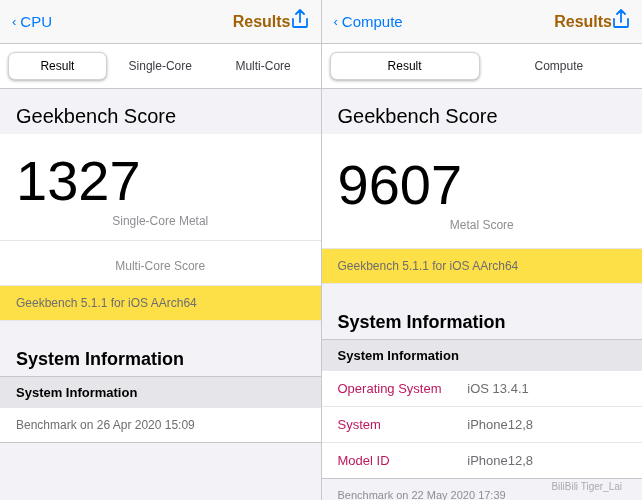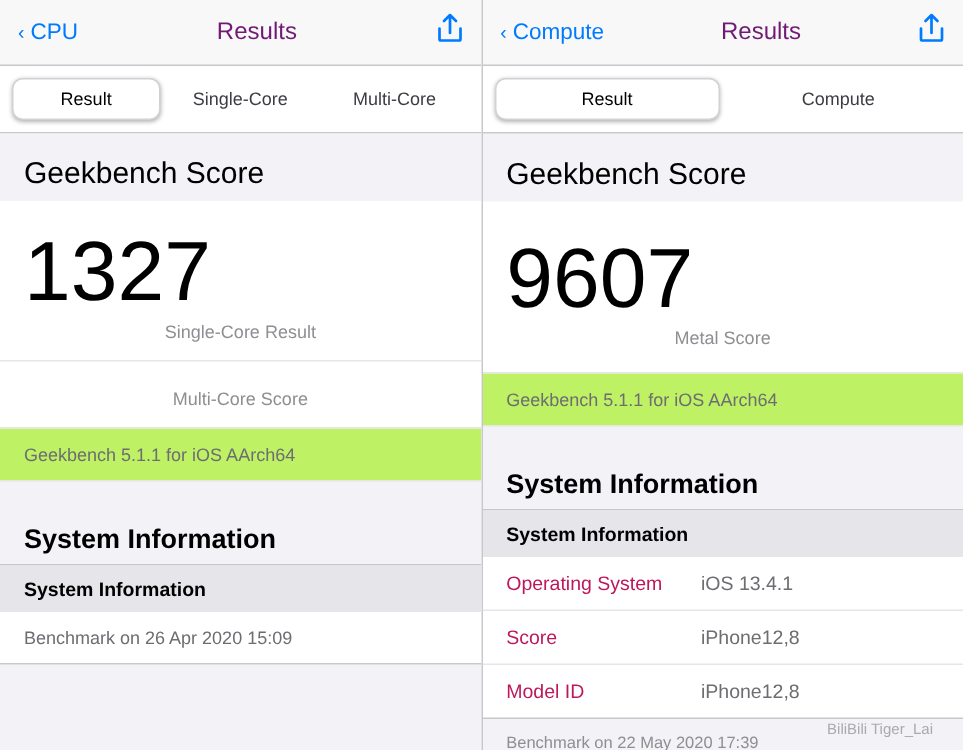--- a/index.html
+++ b/index.html
@@ -50,24 +50,24 @@
       color: #007aff;
       font-size: 15px;
     }
 
     .chevron {
       font-size: 13px;
       color: #007aff;
     }
 
     .header-title {
-      font-weight: 400;
+      font-weight: 700;
       font-size: 16px;
-      color: #701a75;
-      text-align: center;
+      color: #a16207;
+      text-align: right;
       flex: 1;
     }
 
     .header-icon {
       color: #007aff;
       font-size: 18px;
     }
 
     
     .tab-bar {
@@ -133,21 +133,21 @@
       margin-top: 2px;
     }
 
     .score-divider {
       height: 1px;
       background: #e5e5ea;
       margin: 0;
     }
 
     .info-text {
-      background: #bef264;
+      background: #fde047;
       padding: 10px 16px;
       font-size: 12px;
       color: #6d6d72;
       border-top: 1px solid #e5e5ea;
       border-bottom: 1px solid #e5e5ea;
     }
 
     .system-info-header {
       padding: 16px 16px 6px 16px;
       font-size: 18px;
@@ -241,21 +241,21 @@
       <button class="tab-button inactive">Single-Core</button>
       <button class="tab-button inactive">Multi-Core</button>
     </div>
 
     <div class="content">
       <div class="section-header">Geekbench Score</div>
 
       <div class="score-pair">
         <div style="padding: 16px 16px 12px;">
           <div class="score-number">1327</div>
-          <div class="score-label">Single-Core Result</div>
+          <div class="score-label">Single-Core Metal</div>
         </div>
         <div class="score-divider"></div>
         <div style="padding: 16px 16px 12px;">
           <div class="score-label">Multi-Core Score</div>
         </div>
       </div>
 
       <div class="info-text">Geekbench 5.1.1 for iOS AArch64</div>
 
       <div class="spacer"></div>
@@ -309,21 +309,21 @@
 
       <div class="table-section">
         <div class="table-header-row">System Information</div>
 
         <div class="table-row">
           <span class="table-key">Operating System</span>
           <span class="table-value">iOS 13.4.1</span>
         </div>
 
         <div class="table-row">
-          <span class="table-key">Score</span>
+          <span class="table-key">System</span>
           <span class="table-value">iPhone12,8</span>
         </div>
 
         <div class="table-row">
           <span class="table-key">Model ID</span>
           <span class="table-value">iPhone12,8</span>
         </div>
       </div>
 
       <div class="benchmark-footer">Benchmark on 22 May 2020 17:39</div>

